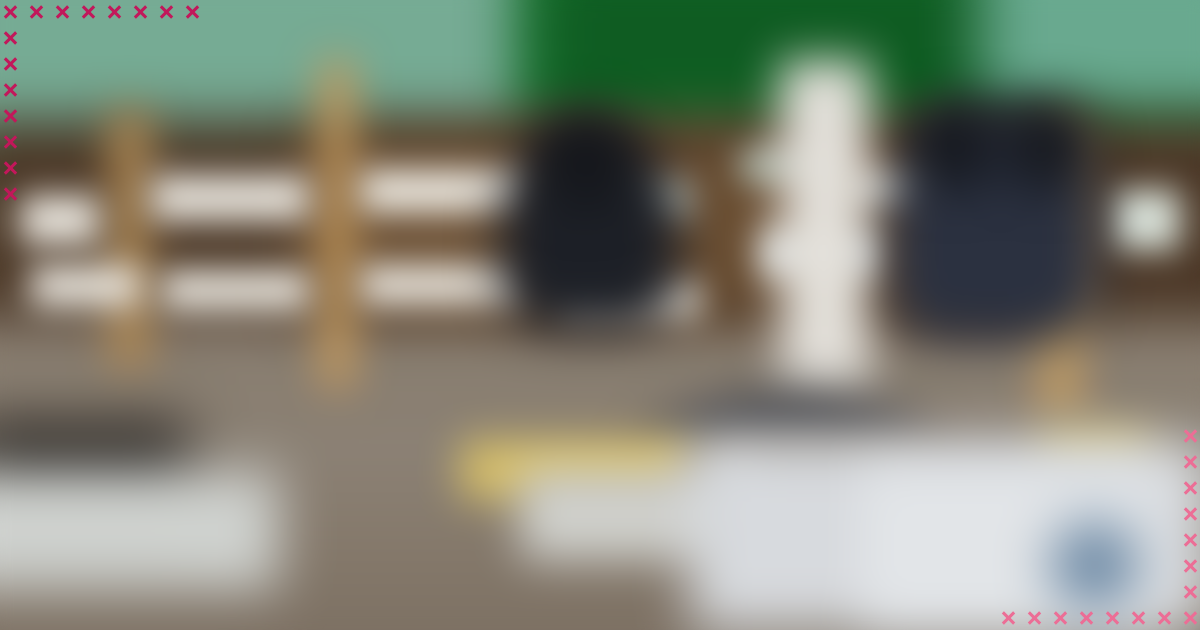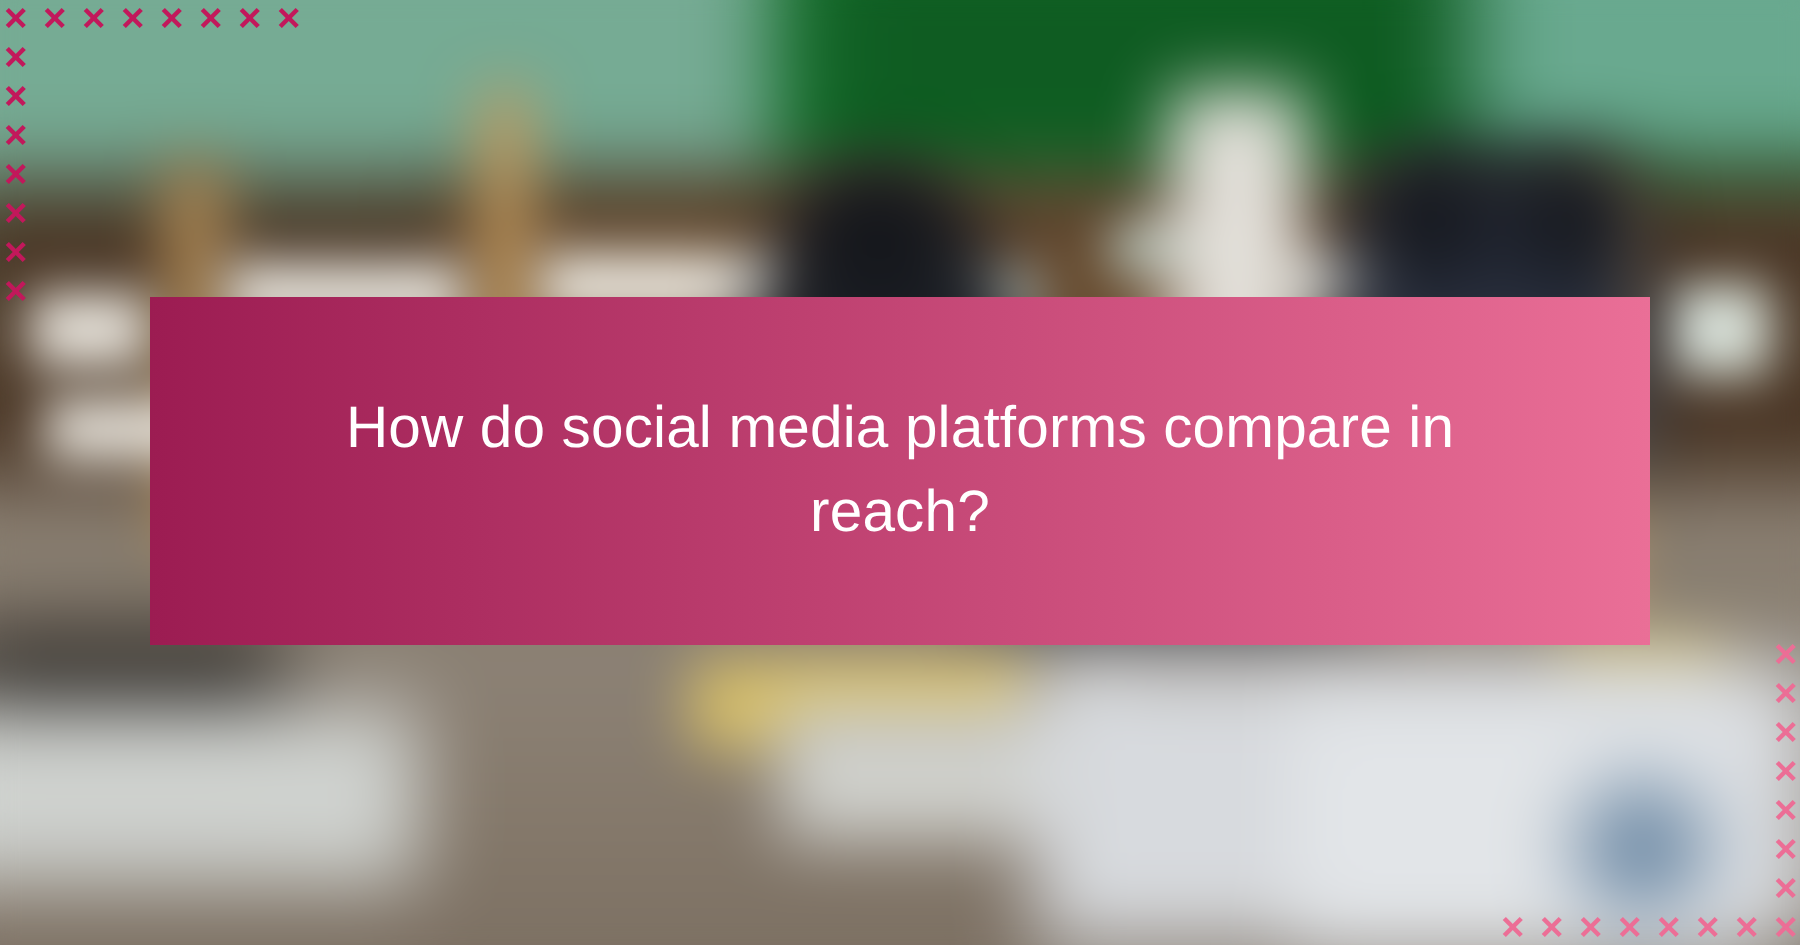--- a/index.html
+++ b/index.html
@@ -357,17 +357,14 @@
       <span class="xmark" style="left: 1182px; top: 610px; width: 16px; height: 16px;"></span>
       <span class="xmark" style="left: 1182px; top: 428px; width: 16px; height: 16px;"></span>
       <span class="xmark" style="left: 1182px; top: 454px; width: 16px; height: 16px;"></span>
       <span class="xmark" style="left: 1182px; top: 480px; width: 16px; height: 16px;"></span>
       <span class="xmark" style="left: 1182px; top: 506px; width: 16px; height: 16px;"></span>
       <span class="xmark" style="left: 1182px; top: 532px; width: 16px; height: 16px;"></span>
       <span class="xmark" style="left: 1182px; top: 558px; width: 16px; height: 16px;"></span>
       <span class="xmark" style="left: 1182px; top: 584px; width: 16px; height: 16px;"></span>
     </div>
 
-  <div id="overlay-card" style="left: 100px; top: 198px; width: 1000px; height: 232px; background: linear-gradient(90deg, rgb(156, 28, 82) 0%, rgb(234, 111, 151) 100%);">
-    <div id="overlay-title" style="color: rgb(255, 255, 255);">How do social media platforms compare in reach?</div>
-  </div>
 
 </div>
 
 </body></html>

